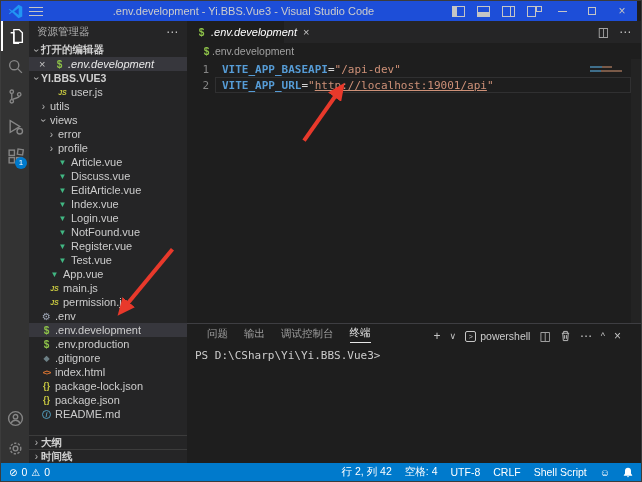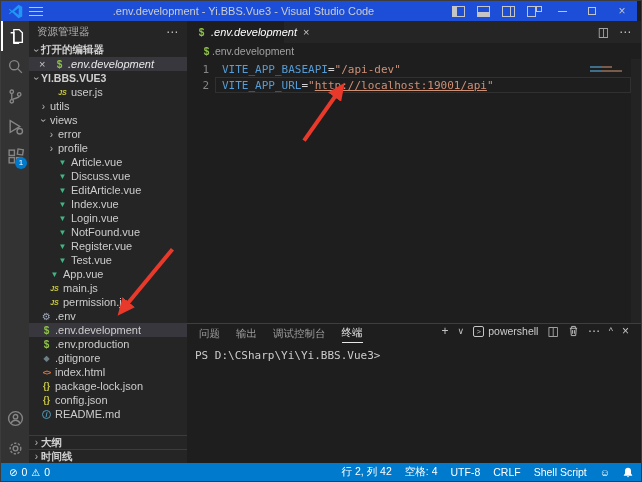--- a/index.html
+++ b/index.html
@@ -77,35 +77,35 @@
   .tab-label { font-style:italic; color:#ffffff; font-size:11px; margin:0 6px 0 3px; }
   .tab-close { color:#c5c5c5; font-size:11px; }
   .tabbar .grow { flex:1; }
   .ed-actions { display:flex; align-items:center; gap:10px; padding-right:10px; color:#c5c5c5; font-size:12px; }
   .breadcrumb { height:16px; display:flex; align-items:center; padding-left:14px; font-size:10.5px; color:#a0a0a0; background:#1e1e1e; flex:none; }
   .breadcrumb .fi { width:11px; }
   .code { flex:1; position:relative; background:#1e1e1e;
     font-family:"DejaVu Sans Mono","Liberation Mono",monospace; font-size:11px; padding-top:2px; }
   .code-row { height:16px; display:flex; align-items:center; position:relative; }
   .ln { width:22px; text-align:right; color:#858585; flex:none; margin-right:13px; }
-  .tk-key { color:#569cd6; font-weight:normal; }
+  .tk-key { color:#569cd6; font-weight:bold; }
   .tk-op { color:#d4d4d4; }
   .tk-str { color:#ce9178; }
   .tk-link { color:#ce9178; text-decoration:underline; }
   .code-row.current::after { content:''; position:absolute; left:28px; right:10px; top:0; bottom:0;
     border:1px solid #303031; pointer-events:none; }
   .minimap { position:absolute; top:7px; right:17px; width:34px; }
   .minimap .mrow1 { height:2px; width:22px; margin-bottom:2px;
     background:linear-gradient(90deg,#3f6e8a 0 55%,#7a5a48 55% 100%); }
   .minimap .mrow2 { height:2px; width:32px;
     background:linear-gradient(90deg,#3f6e8a 0 35%,#7a5a48 35% 100%); }
   .scrollgutter { position:absolute; top:0; right:0; bottom:0; width:10px; background:rgba(70,70,70,0.12); }
   
   .panel { height:140px; flex:none; border-top:1px solid #3e3e42; background:#1e1e1e; display:flex; flex-direction:column; }
-  .panel-header { height:19px; display:flex; align-items:flex-start; padding:0 12px; flex:none; }
+  .panel-header { height:19px; display:flex; align-items:flex-end; padding:0 20px; flex:none; }
   .ptab { font-size:10.5px; color:#9d9d9d; margin-right:16px; height:19px; display:flex; align-items:center; text-transform:uppercase; }
   .ptab.active { color:#e7e7e7; border-bottom:1px solid #e7e7e7; }
   .panel-header .grow { flex:1; }
   .pact { display:flex; align-items:center; gap:9px; color:#c5c5c5; font-size:12px; }
   .pact .small { font-size:9px; }
   .shellchip { display:flex; align-items:center; gap:4px; font-size:10.5px; color:#cccccc; }
   .shellicon { width:11px; height:11px; border:1px solid #c5c5c5; border-radius:2px;
     font-size:7px; line-height:9px; text-align:center; color:#c5c5c5; }
   .terminal { padding:6px 0 0 8px; font-family:"DejaVu Sans Mono","Liberation Mono",monospace;
     font-size:11px; color:#cccccc; }
@@ -325,21 +325,21 @@
             <span class="lbl">index.html</span>
           </div>
           <div class="trow" style="padding-left: 2px;">
             <span class="chev"></span>
             <span class="fi fi-json">{}</span>
             <span class="lbl">package-lock.json</span>
           </div>
           <div class="trow" style="padding-left: 2px;">
             <span class="chev"></span>
             <span class="fi fi-json">{}</span>
-            <span class="lbl">config.json</span>
+            <span class="lbl">package.json</span>
           </div>
           <div class="trow" style="padding-left: 2px;">
             <span class="chev"></span>
             <span class="fi fi-info"><b>i</b></span>
             <span class="lbl">README.md</span>
           </div>
         </div>
       <div class="sb-bottom">
         <div class="sb-panelrow">
           <span class="chev">›</span>

